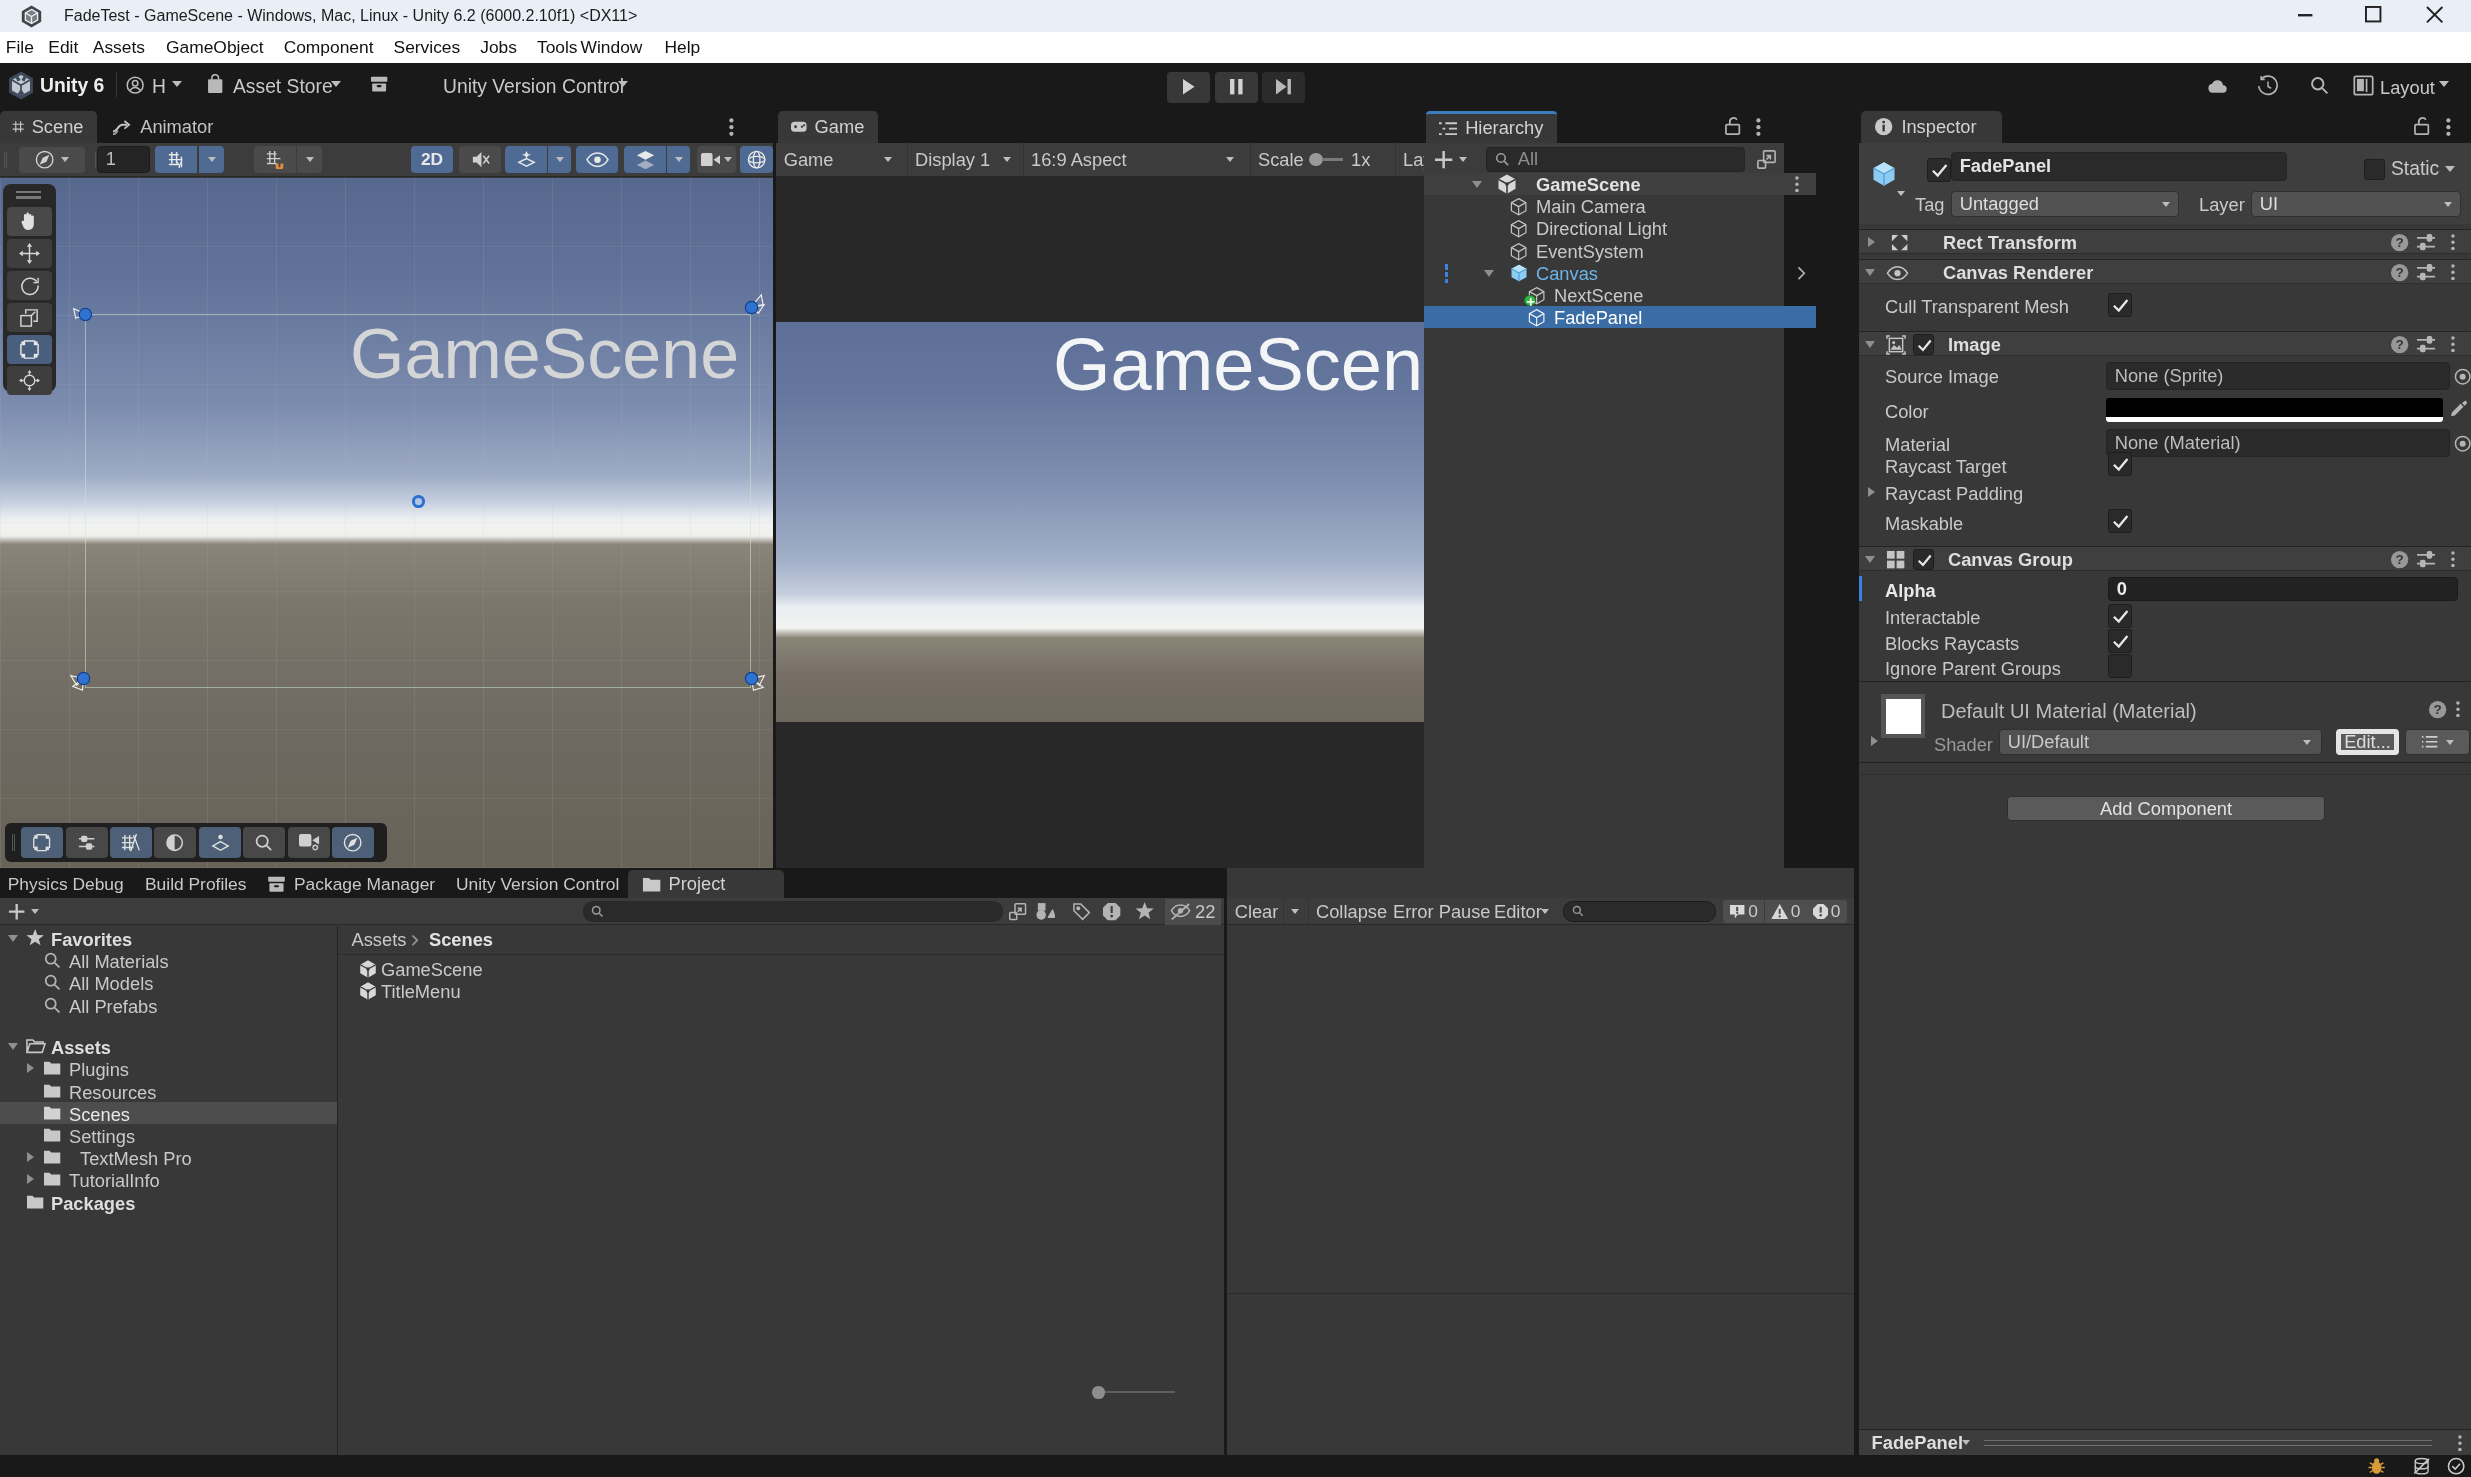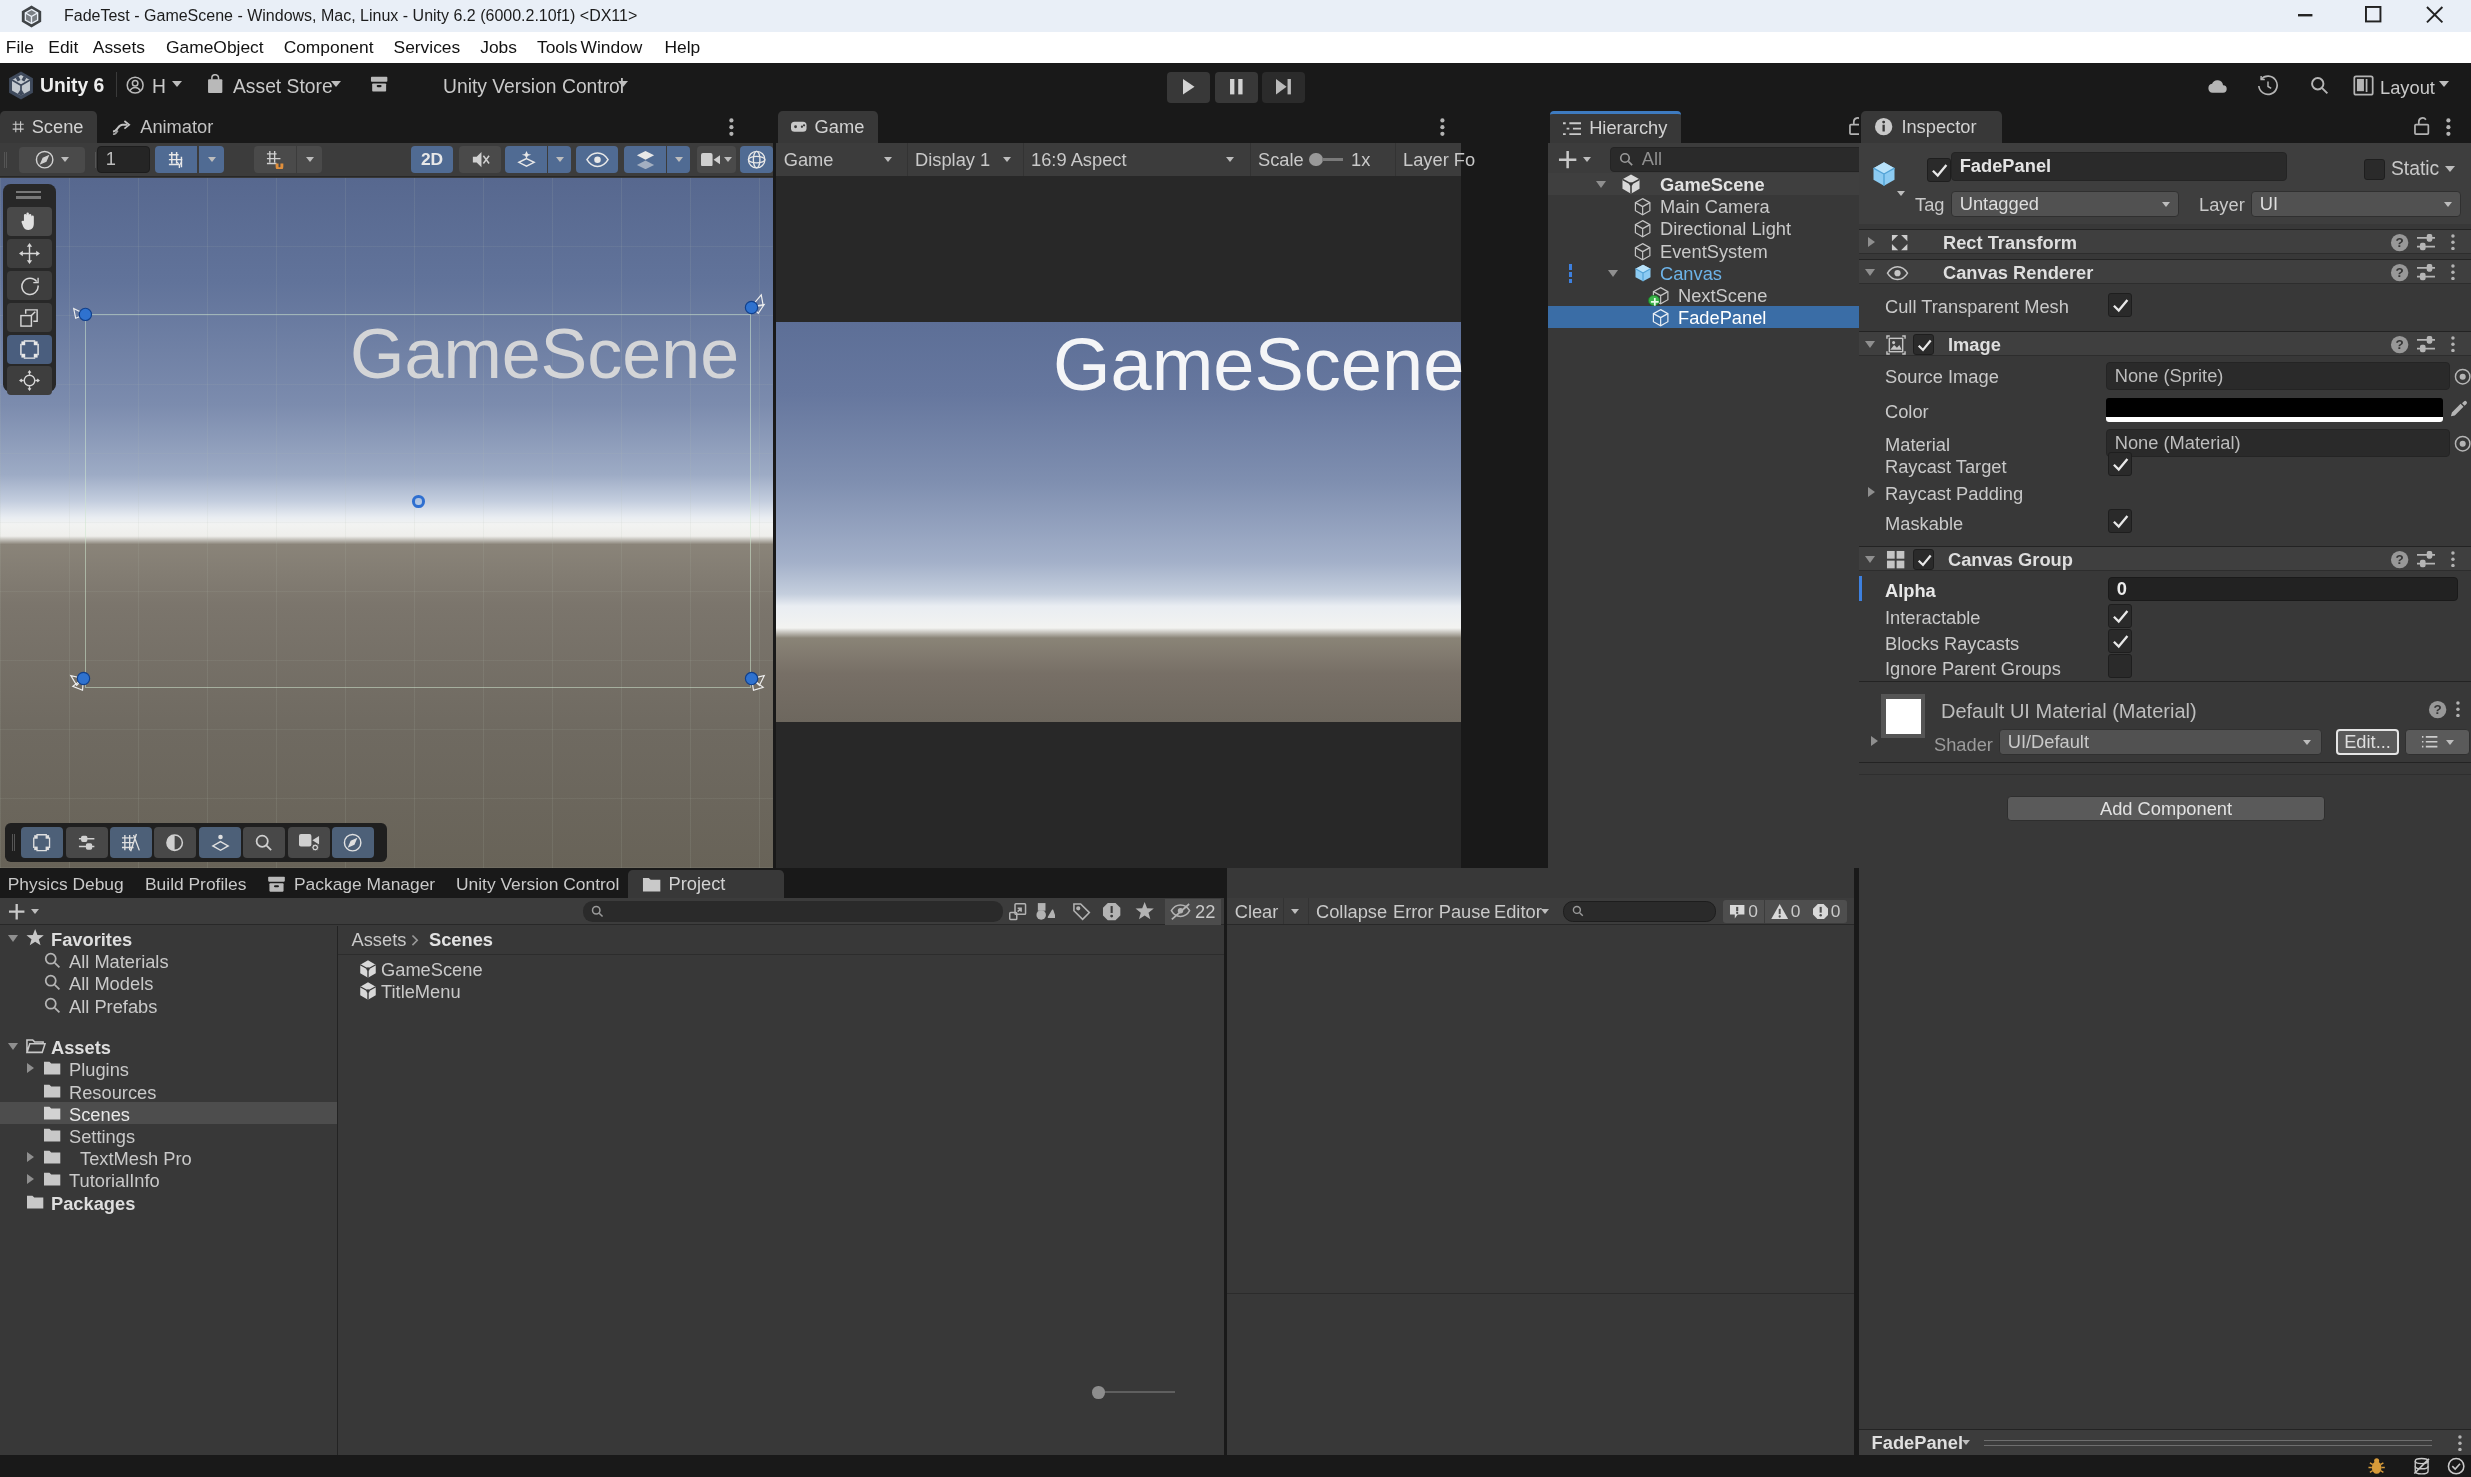--- a/index.html
+++ b/index.html
@@ -382,21 +382,21 @@
     <div class="abs txt" style="left:575px;top:5.8px">1x</div>
     <div class="abs" style="left:619px;top:0;width:1px;height:33px;background:#333"></div>
     <div class="abs txt" style="left:627px;top:5.8px">Layer Fo</div>
   </div>
   <div class="abs" style="left:0;top:69px;width:685px;height:691px;background:#282828"></div>
   <div class="abs" id="game-render" style="left:0;top:214px;width:685px;height:400px;background:linear-gradient(#5d6f97 0%,#66779e 18%,#7f8fb0 40%,#a3b0c9 60%,#c4cedd 68%,#e9edf2 71%,#f3f3f1 76.5%,#8a8477 79%,#776f66 88%,#6d675e 100%)">
     <div class="abs" style="left:277px;top:5.8px;font-size:74px;line-height:74px;color:#f4f5f7">GameScene</div>
   </div>
 </div>
 
-<div class="panel" id="hier" style="left:1548px;top:108px;width:392px;height:760px">
+<div class="panel" id="hier" style="left:1424px;top:108px;width:360px;height:760px">
   <div class="tabstrip">
     <div class="tab" style="left:1.9px;width:131px;border-top:3.4px solid #3e7bc0;padding-top:0;border-radius:3.9px 3.9px 0 0">
       <svg width="19.3" height="15.4" viewBox="0 0 20 16" stroke="#c9c9c9" stroke-width="2" fill="none">
           <path d="M0 2h3M7 2h13M4 8h3M11 8h9M0 14h3M7 14h13"></path>
         </svg>Hierarchy</div>
     <svg class="abs" style="left:299px;top:7.7px" width="19.3" height="21" viewBox="0 0 20 22" fill="none" stroke="#b3b3b3" stroke-width="1.8">
         <rect x="3" y="9" width="14" height="10" rx="1"></rect>
         <path d="M7 9V6a4 4 0 0 1 7.4-2"></path>
       </svg>
     <svg class="abs" style="left:332px;top:9.7px" width="4.8" height="18.3" viewBox="0 0 5 19">
@@ -706,21 +706,21 @@
         <text x="10" y="15" text-anchor="middle" font-size="14" font-weight="bold" fill="#353535">?</text>
       </svg>
     <svg class="abs" style="left:597px;top:558px" width="3.9" height="16.4" viewBox="0 0 4 17">
         <circle cx="2" cy="2" r="1.8" fill="#b3b3b3"></circle>
         <circle cx="2" cy="8.5" r="1.8" fill="#b3b3b3"></circle>
         <circle cx="2" cy="15" r="1.8" fill="#b3b3b3"></circle>
       </svg>
     <span class="expR" style="position:absolute;left:11.6px;top:593px"></span>
     <div class="abs" style="left:75px;top:591px;color:#9b9b9b;font-size:18.3px">Shader</div>
     <div class="ddown abs" style="left:140px;top:586px;width:323px;height:26px;color:#c9c9c9">UI/Default<span class="caretsm" style="position:absolute;right:9.7px;top:9.7px"></span></div>
-    <div class="abs icbtn" style="left:477px;top:586px;width:63px;height:26px;background:#5a5a5a;border:2px solid #e5e5e5;border-radius:3.9px;color:#dedede;font-size:18.3px">Edit...</div>
+    <div class="abs icbtn" style="left:477px;top:586px;width:63px;height:26px;background:#5a5a5a;border:5px solid #e5e5e5;border-radius:3.9px;color:#dedede;font-size:18.3px">Edit...</div>
     <div class="abs icbtn" style="left:546px;top:586px;width:65px;height:26px;background:#5a5a5a;border:1px solid #303030;border-radius:3.9px;gap:7.7px">
       <svg width="16.4" height="13.5" viewBox="0 0 17 14" stroke="#cdcdcd" stroke-width="1.8" fill="none">
           <path d="M5 2h12M5 7h12M5 12h12M1 2h1.5M1 7h1.5M1 12h1.5"></path>
         </svg>
         <span class="caretsm"></span>
       </div>
     <div class="abs" style="left:0;top:619px;width:613px;height:1px;background:#232323"></div>
     <div class="abs" style="left:0;top:631px;width:613px;height:1px;background:#2e2e2e"></div>
     <div class="abs icbtn" style="left:148px;top:653px;width:318px;height:25px;background:#5a5a5a;border:1px solid #2e2e2e;border-radius:3.9px;color:#e2e2e2;font-size:18.3px">Add Component</div>
 

